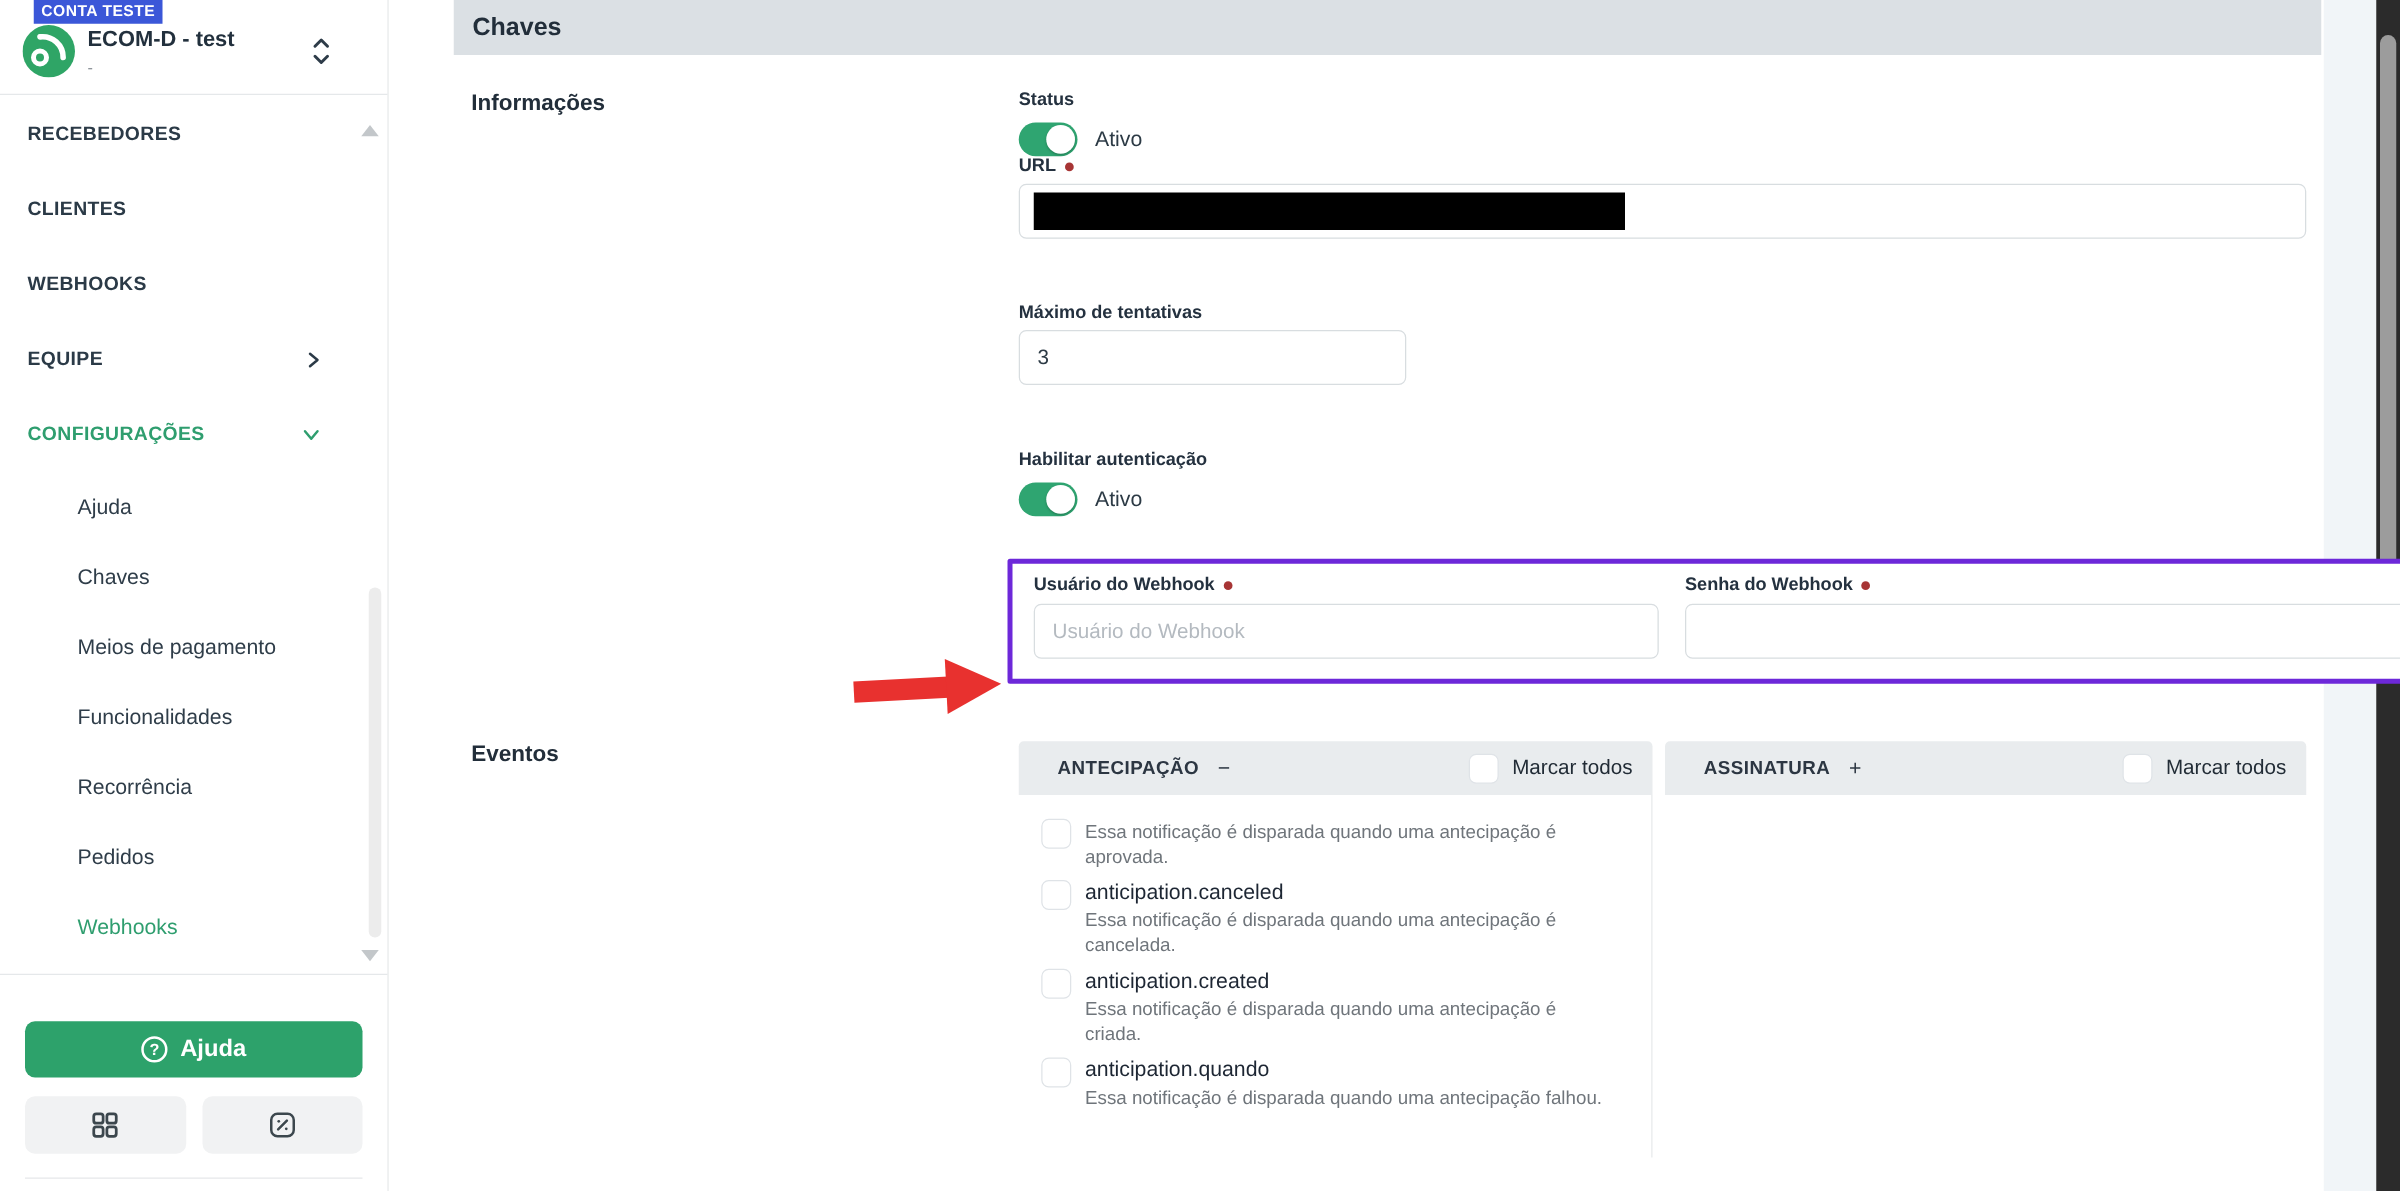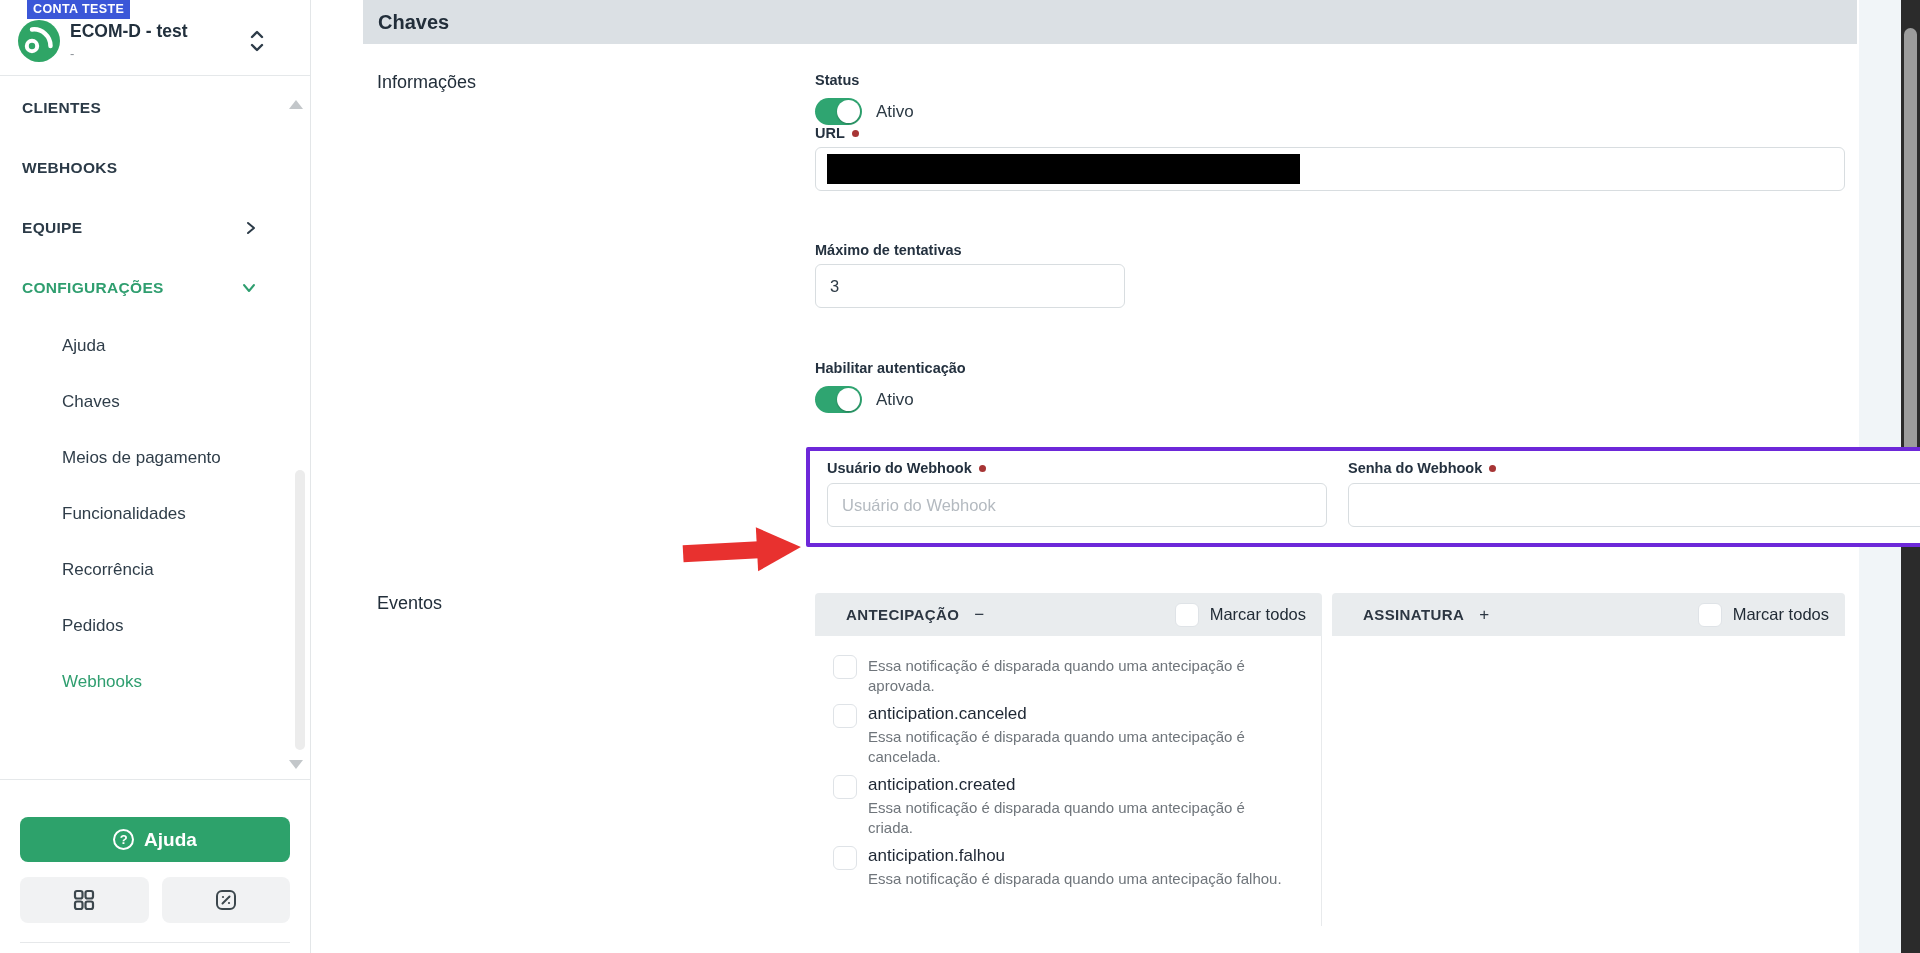--- a/index.html
+++ b/index.html
@@ -92,21 +92,21 @@
 
   .header-bar {
     position: absolute; left: 52px; top: 0; width: 1494px; height: 44px;
     background: #dbe0e4; display: flex; align-items: center; padding: 0 15px;
   }
   .header-title { font-size: 20px; font-weight: bold; color: #222e3a; }
 
   .content { position: absolute; left: 66px; top: 72px; width: 1480px; }
   .section { display: flex; }
   .section-label-col { width: 438px; flex: 0 0 438px; }
-  .section-label { font-size: 18px; font-weight: normal; color: #222e3a; }
+  .section-label { font-size: 18px; font-weight: bold; color: #222e3a; }
   .fields-col { width: 1030px; flex: 0 0 1030px; position: relative; }
 
   .field-label {
     font-size: 14.5px; font-weight: bold; color: #24313f;
     display: flex; align-items: center;
   }
   .req-dot { width: 7px; height: 7px; border-radius: 50%; background: #a73535; margin-left: 7px; display: inline-block; }
 
   .toggle {
     width: 47px; height: 27px; border-radius: 14px; background: #2fa571;
@@ -198,20 +198,23 @@
         <div class="account-name">ECOM-D - test</div>
         <div class="account-sub">-</div>
       </div>
       <svg class="unfold-btn" viewBox="0 0 18 26">
         <polyline points="4,9 9,4 14,9" fill="none" stroke="#2e3c49" stroke-width="2.4" stroke-linecap="round" stroke-linejoin="round"></polyline>
         <polyline points="4,17 9,22 14,17" fill="none" stroke="#2e3c49" stroke-width="2.4" stroke-linecap="round" stroke-linejoin="round"></polyline>
       </svg>
     </div>
 
     <nav class="nav">
+      <div class="nav-item">
+        <span>RECEBEDORES</span>
+      </div>
       <div class="nav-item">
         <span>CLIENTES</span>
       </div>
       <div class="nav-item">
         <span>WEBHOOKS</span>
       </div>
       <div class="nav-item">
         <span>EQUIPE</span>
         <svg width="10" height="14" viewBox="0 0 10 14">
           <polyline points="2,2 8,7 2,12" fill="none" stroke="#2b3a47" stroke-width="2" stroke-linecap="round" stroke-linejoin="round"></polyline>
@@ -402,21 +405,21 @@
                   <span class="checkbox"></span>
                   <div class="event-texts">
                     <div class="event-name">anticipation.created</div>
                     <div class="event-desc">Essa notificação é disparada quando uma antecipação é criada.</div>
                   </div>
                 </div>
 
                 <div class="event-item">
                   <span class="checkbox"></span>
                   <div class="event-texts">
-                    <div class="event-name">anticipation.falhou</div>
+                    <div class="event-name">anticipation.quando</div>
                     <div class="event-desc">Essa notificação é disparada quando uma antecipação falhou.</div>
                   </div>
                 </div>
 
               </div>
             </div>
 
             <div class="panel right">
               <div class="panel-header">
                 <span class="panel-title">ASSINATURA</span>

